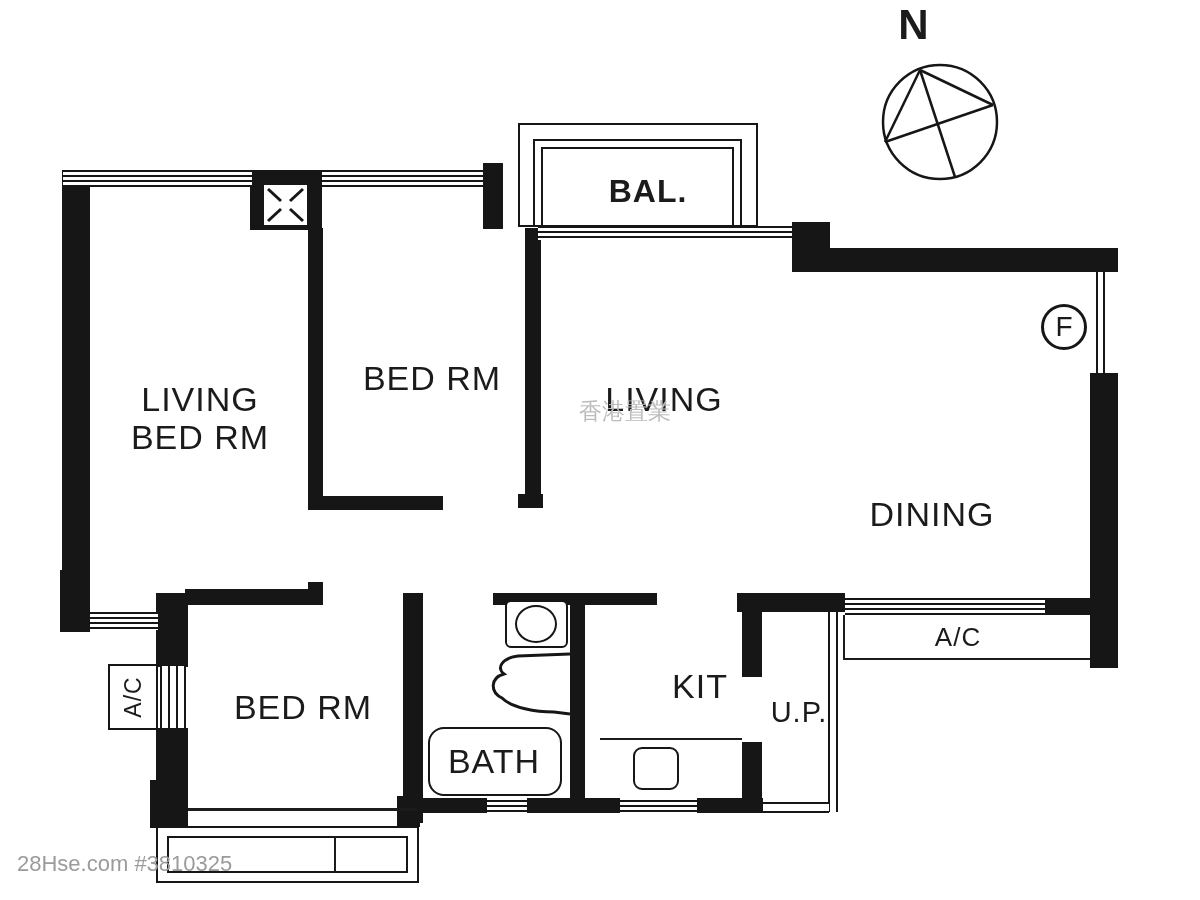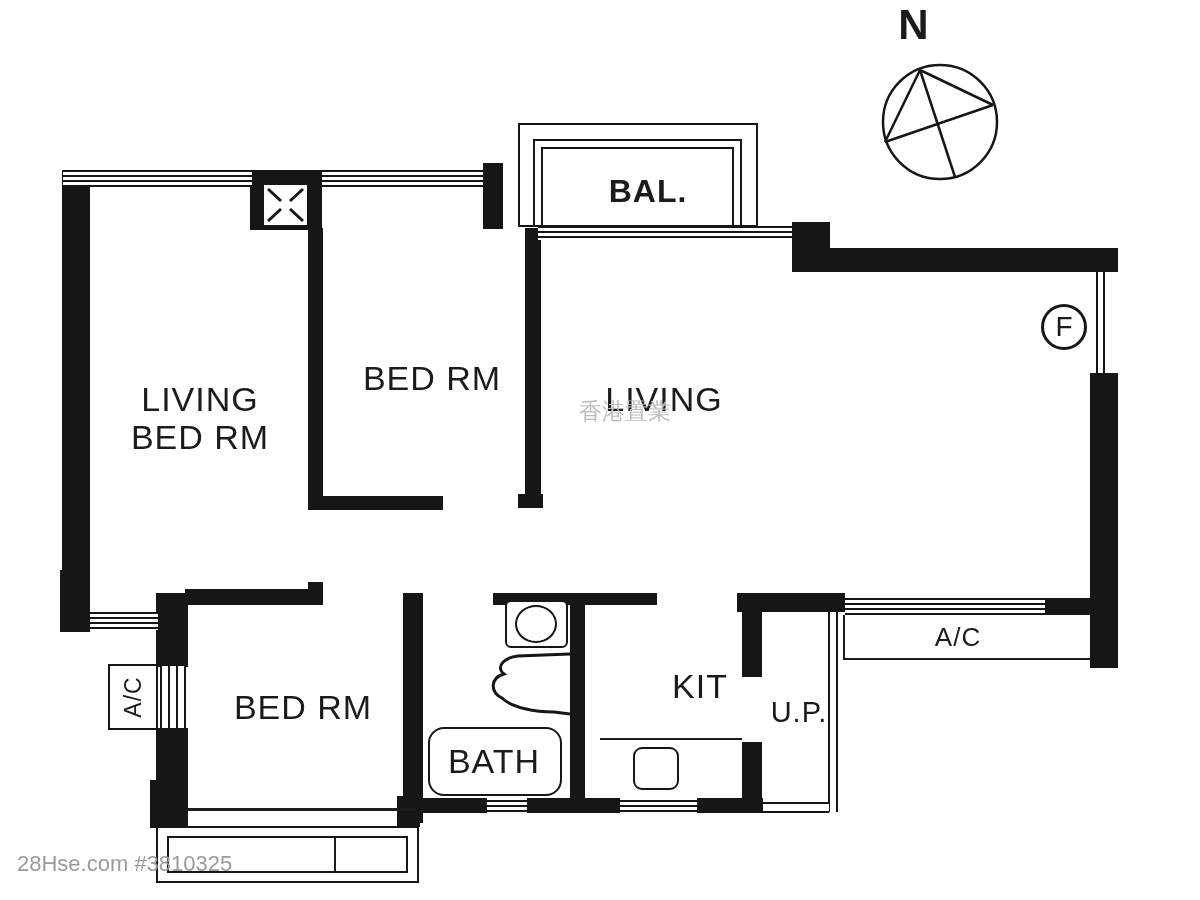--- a/index.html
+++ b/index.html
@@ -105,20 +105,21 @@
     <line x1="55" y1="62" x2="20" y2="134" stroke="#161616" stroke-width="2.5"></line>
     <line x1="55" y1="62" x2="128" y2="97" stroke="#161616" stroke-width="2.5"></line>
     <line x1="20" y1="134" x2="128" y2="97" stroke="#161616" stroke-width="2.5"></line>
     <line x1="55" y1="62" x2="90" y2="169" stroke="#161616" stroke-width="2.5"></line>
   </svg>
 
   <div class="lbl" style="left:200px;top:399px;font-size:34px;">LIVING</div>
   <div class="lbl" style="left:200px;top:437px;font-size:34px;">BED RM</div>
   <div class="lbl" style="left:432px;top:378px;font-size:34px;">BED RM</div>
   <div class="lbl" style="left:664px;top:399px;font-size:34px;">LIVING</div>
+  <div class="lbl" style="left:932px;top:514px;font-size:34px;">DINING</div>
   <div class="lbl" style="left:648px;top:191px;font-size:32px;font-weight:bold;">BAL.</div>
   <div class="lbl" style="left:303px;top:707px;font-size:34px;">BED RM</div>
   <div class="lbl" style="left:700px;top:686px;font-size:34px;">KIT</div>
   <div class="lbl" style="left:799px;top:712px;font-size:29px;">U.P.</div>
   <div class="lbl" style="left:494px;top:761px;font-size:34px;">BATH</div>
   <div class="lbl" style="left:958px;top:637px;font-size:26px;">A/C</div>
   <div class="lbl" style="left:133px;top:697px;font-size:23px;transform:translate(-50%,-50%) rotate(-90deg);">A/C</div>
 
   <div class="wm" style="left:579px;top:396px;font-size:23px;color:#bcbcbc;">香港置業</div>
   <div class="wm" style="left:17px;top:851px;font-size:22px;color:#9b9b9b;">28Hse.com #3810325</div>

